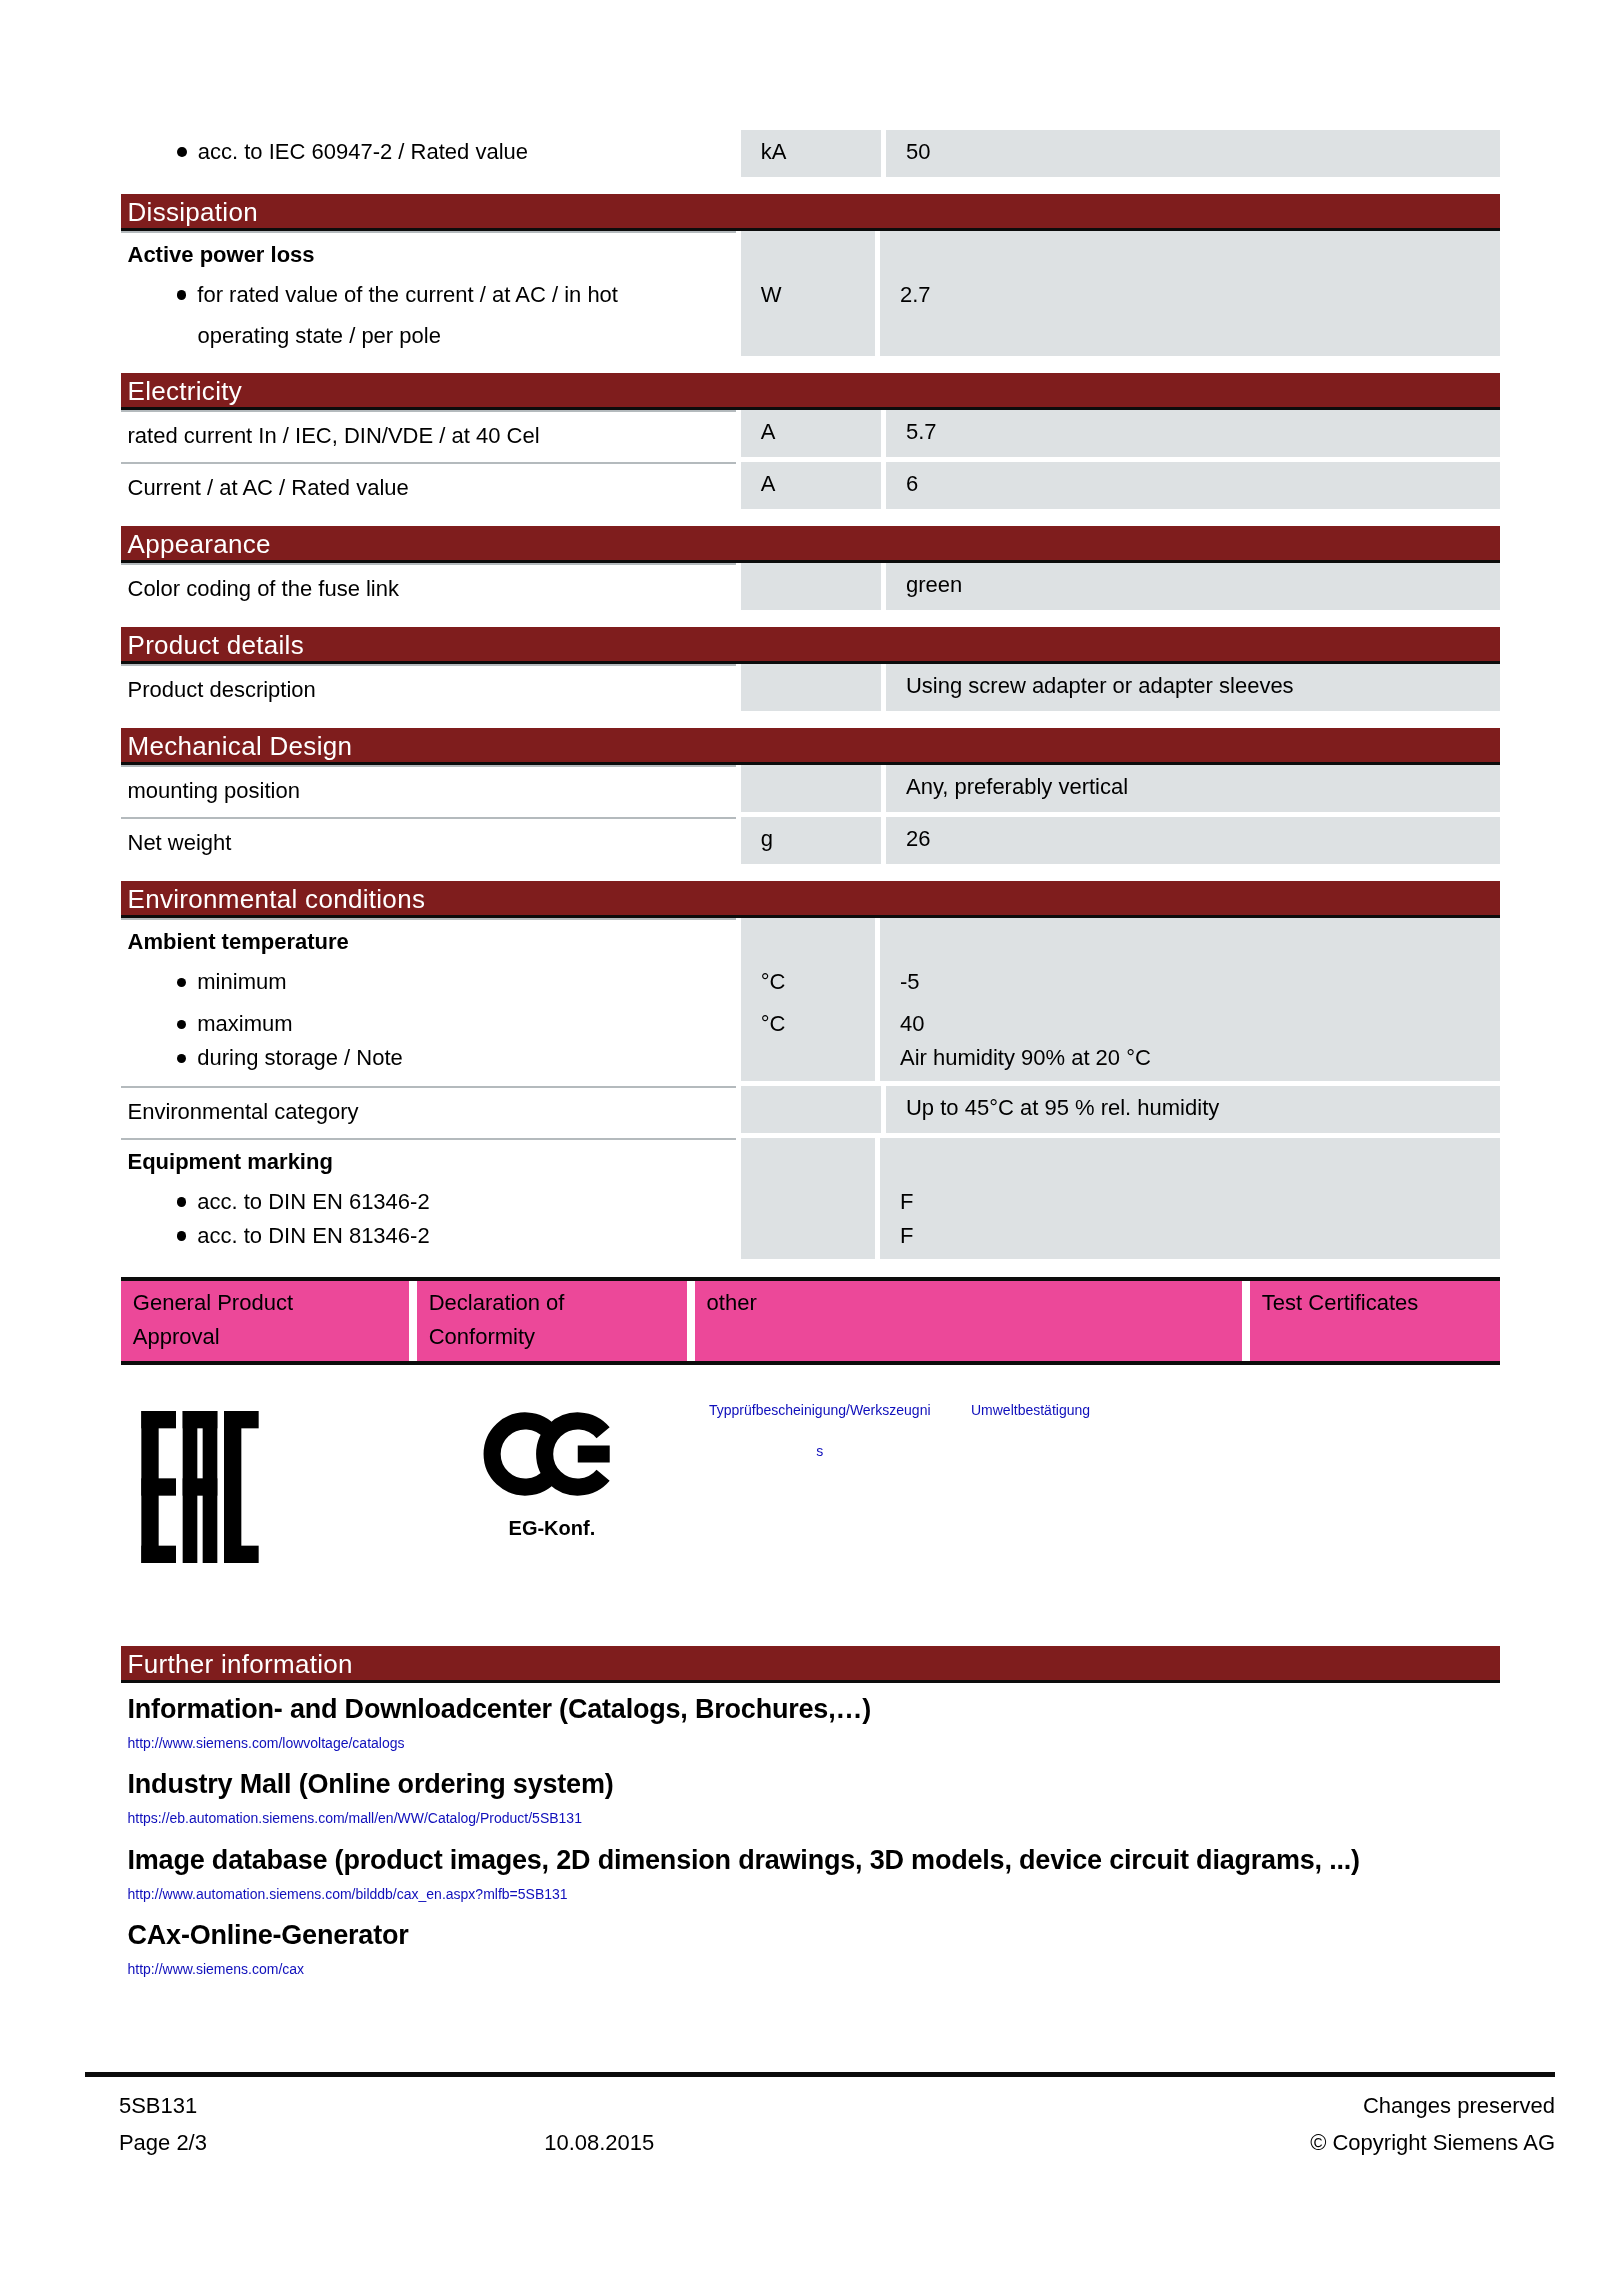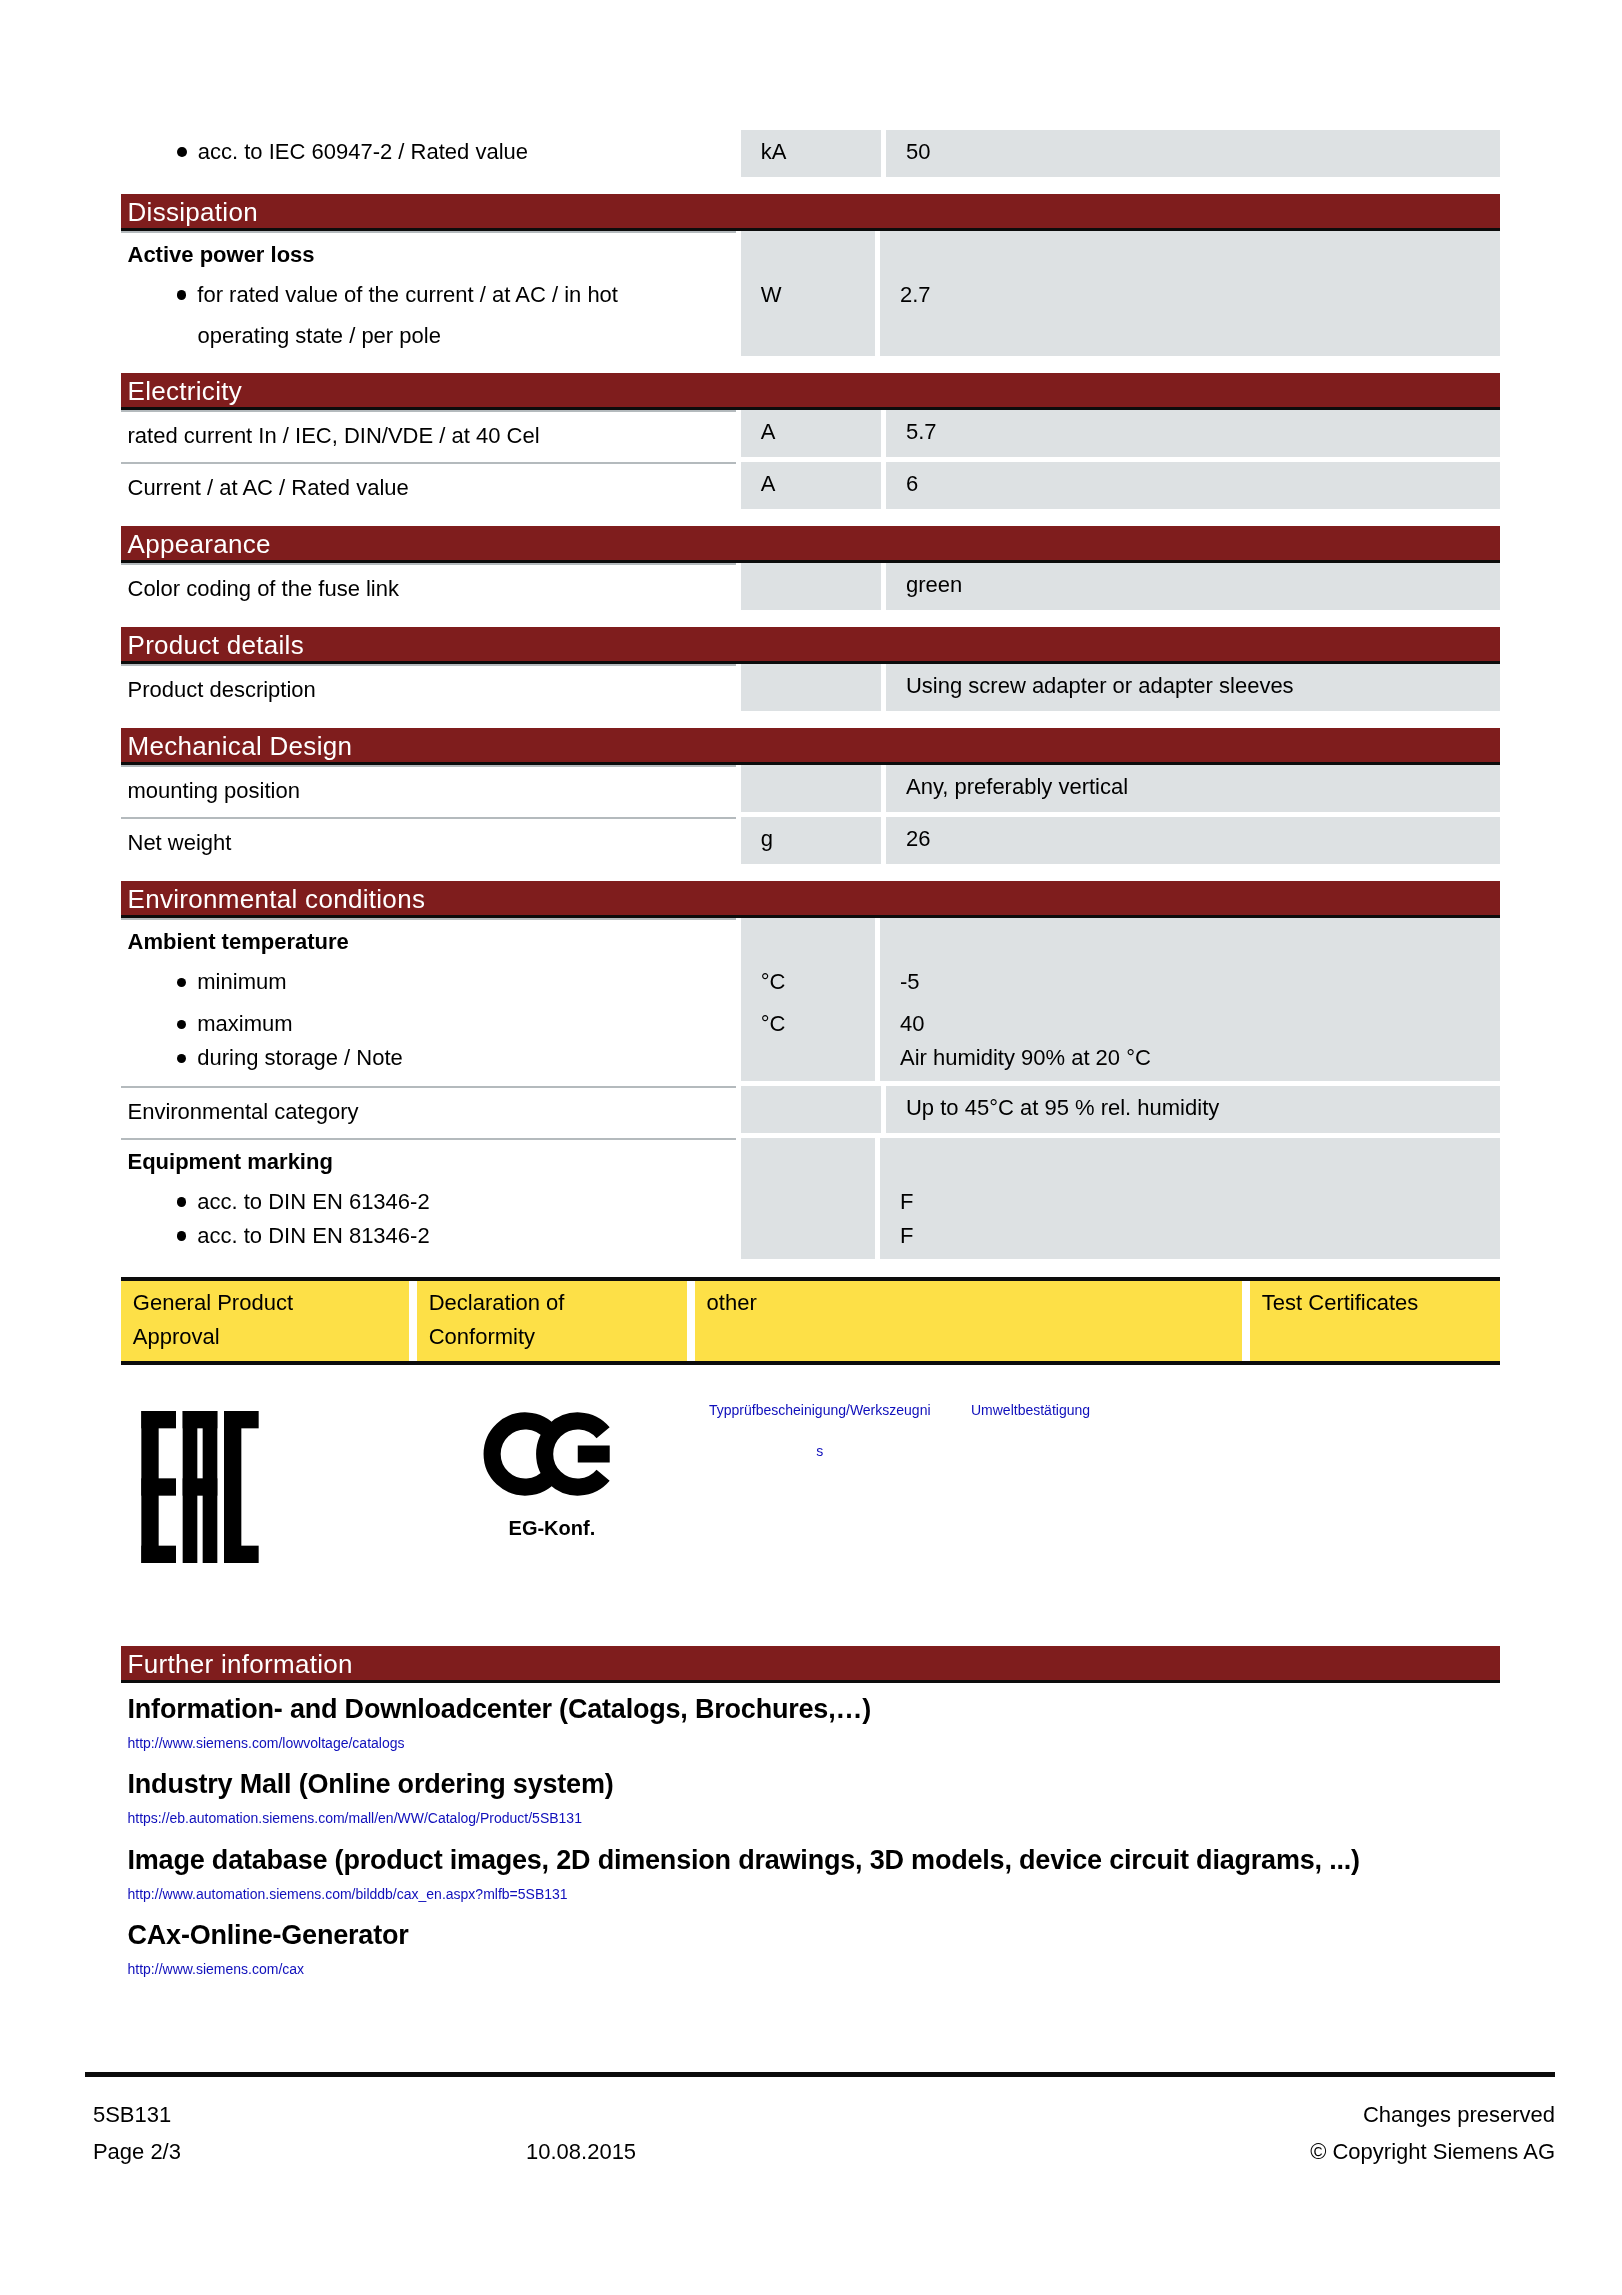--- a/index.html
+++ b/index.html
@@ -40,21 +40,21 @@
   .gunit, .gval { background:#dde1e3; margin-left:5.2px; padding-left:19.6px; padding-bottom:6.5px; }
   .gunit { width:134px; }
   .gval { flex:1; }
   .sp { height:43px; }
   .gl { height:42px; line-height:42px; }
   .gl.lastline { height:29px; line-height:26px; }
 
   
   .cert { margin-top:18.3px; }
   .cert-head { display:flex; border-top:4.6px solid #0c0c0c; border-bottom:4.6px solid #0c0c0c; }
-  .ch { background:#fde047; padding:5.2px 9.2px 6.5px 11.8px; line-height:34px; min-height:80px; }
+  .ch { background:#ec4899; padding:5.2px 9.2px 6.5px 11.8px; line-height:34px; min-height:80px; }
   .ch1 { width:288px; padding-right:85px; }
   .ch2 { width:270px; margin-left:7.9px; padding-right:79px; }
   .ch3 { width:250px; margin-left:7.9px; }
   .ch4 { flex:1; margin-left:7.9px; }
   .cert-body { display:flex; min-height:252px; background:#fff; }
   .cb1 { width:288px; padding-top:46px; padding-left:19.6px; }
   .cb2 { width:270px; margin-left:7.9px; padding-top:43px; text-align:center; }
   .cb3 { width:250px; margin-left:7.9px; padding-top:25px; display:flex; justify-content:center; }
   .cb4 { flex:1; margin-left:7.9px; padding-top:25px; padding-left:18.3px; }
   .ce-caption { margin-top:10.5px; font-size:20px; font-weight:bold; }
@@ -66,21 +66,21 @@
   .cb4 .doclink { line-height:41px; }
 
   
   .fi-item { margin-top:10.5px; padding-left:6.5px; }
   .fi-item:first-of-type { margin-top:13px; }
   .fi-title { font-weight:bold; line-height:31px; font-size:27px; letter-spacing:-0.2px; }
   .fi-link { line-height:32px; }
 
   
   .footer { position:absolute; left:85px; right:67px; top:2072px; border-top:5.2px solid #0c0c0c; }
-  .footer-row { display:flex; padding-top:19px; }
+  .footer-row { display:flex; padding-top:10px;margin-left:26px; }
   .f-col { line-height:37px; }
   .f-left { width:30%; padding-left:7.9px; }
   .f-center { width:40%; text-align:left; }
   .f-right { flex:1; text-align:right; }
 </style>
 </head>
 <body>
 
 <div class="content">
 

